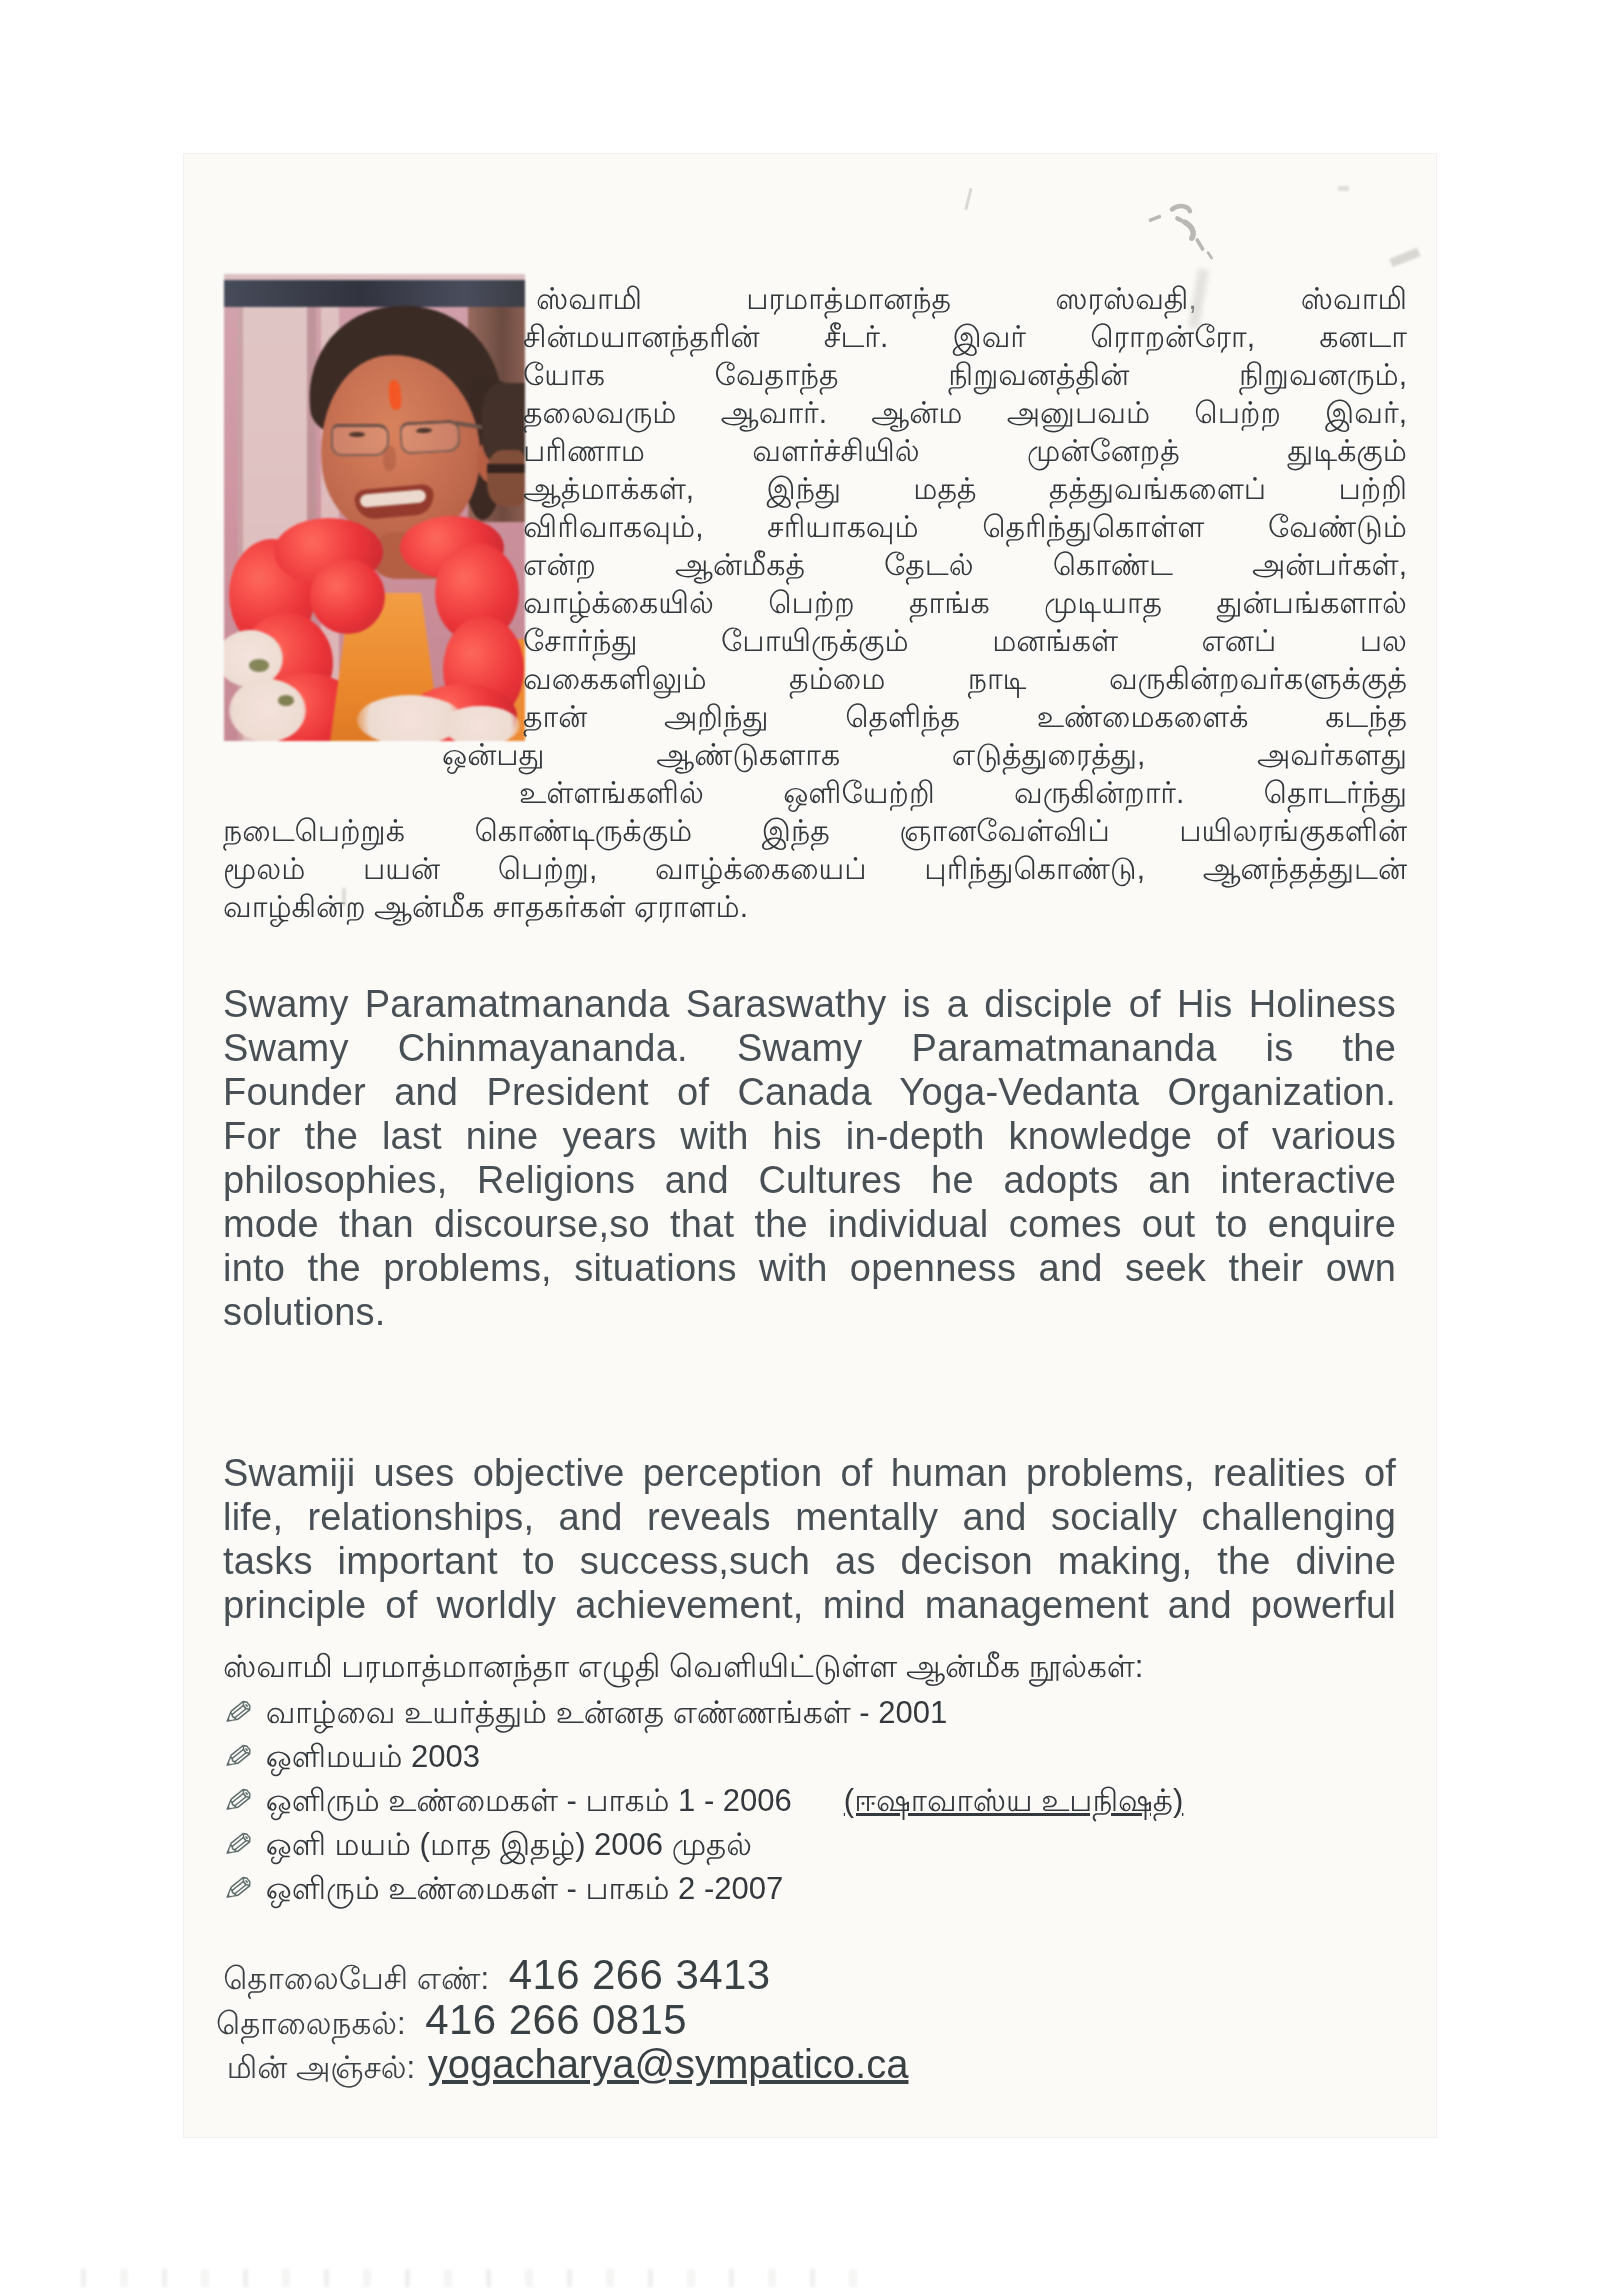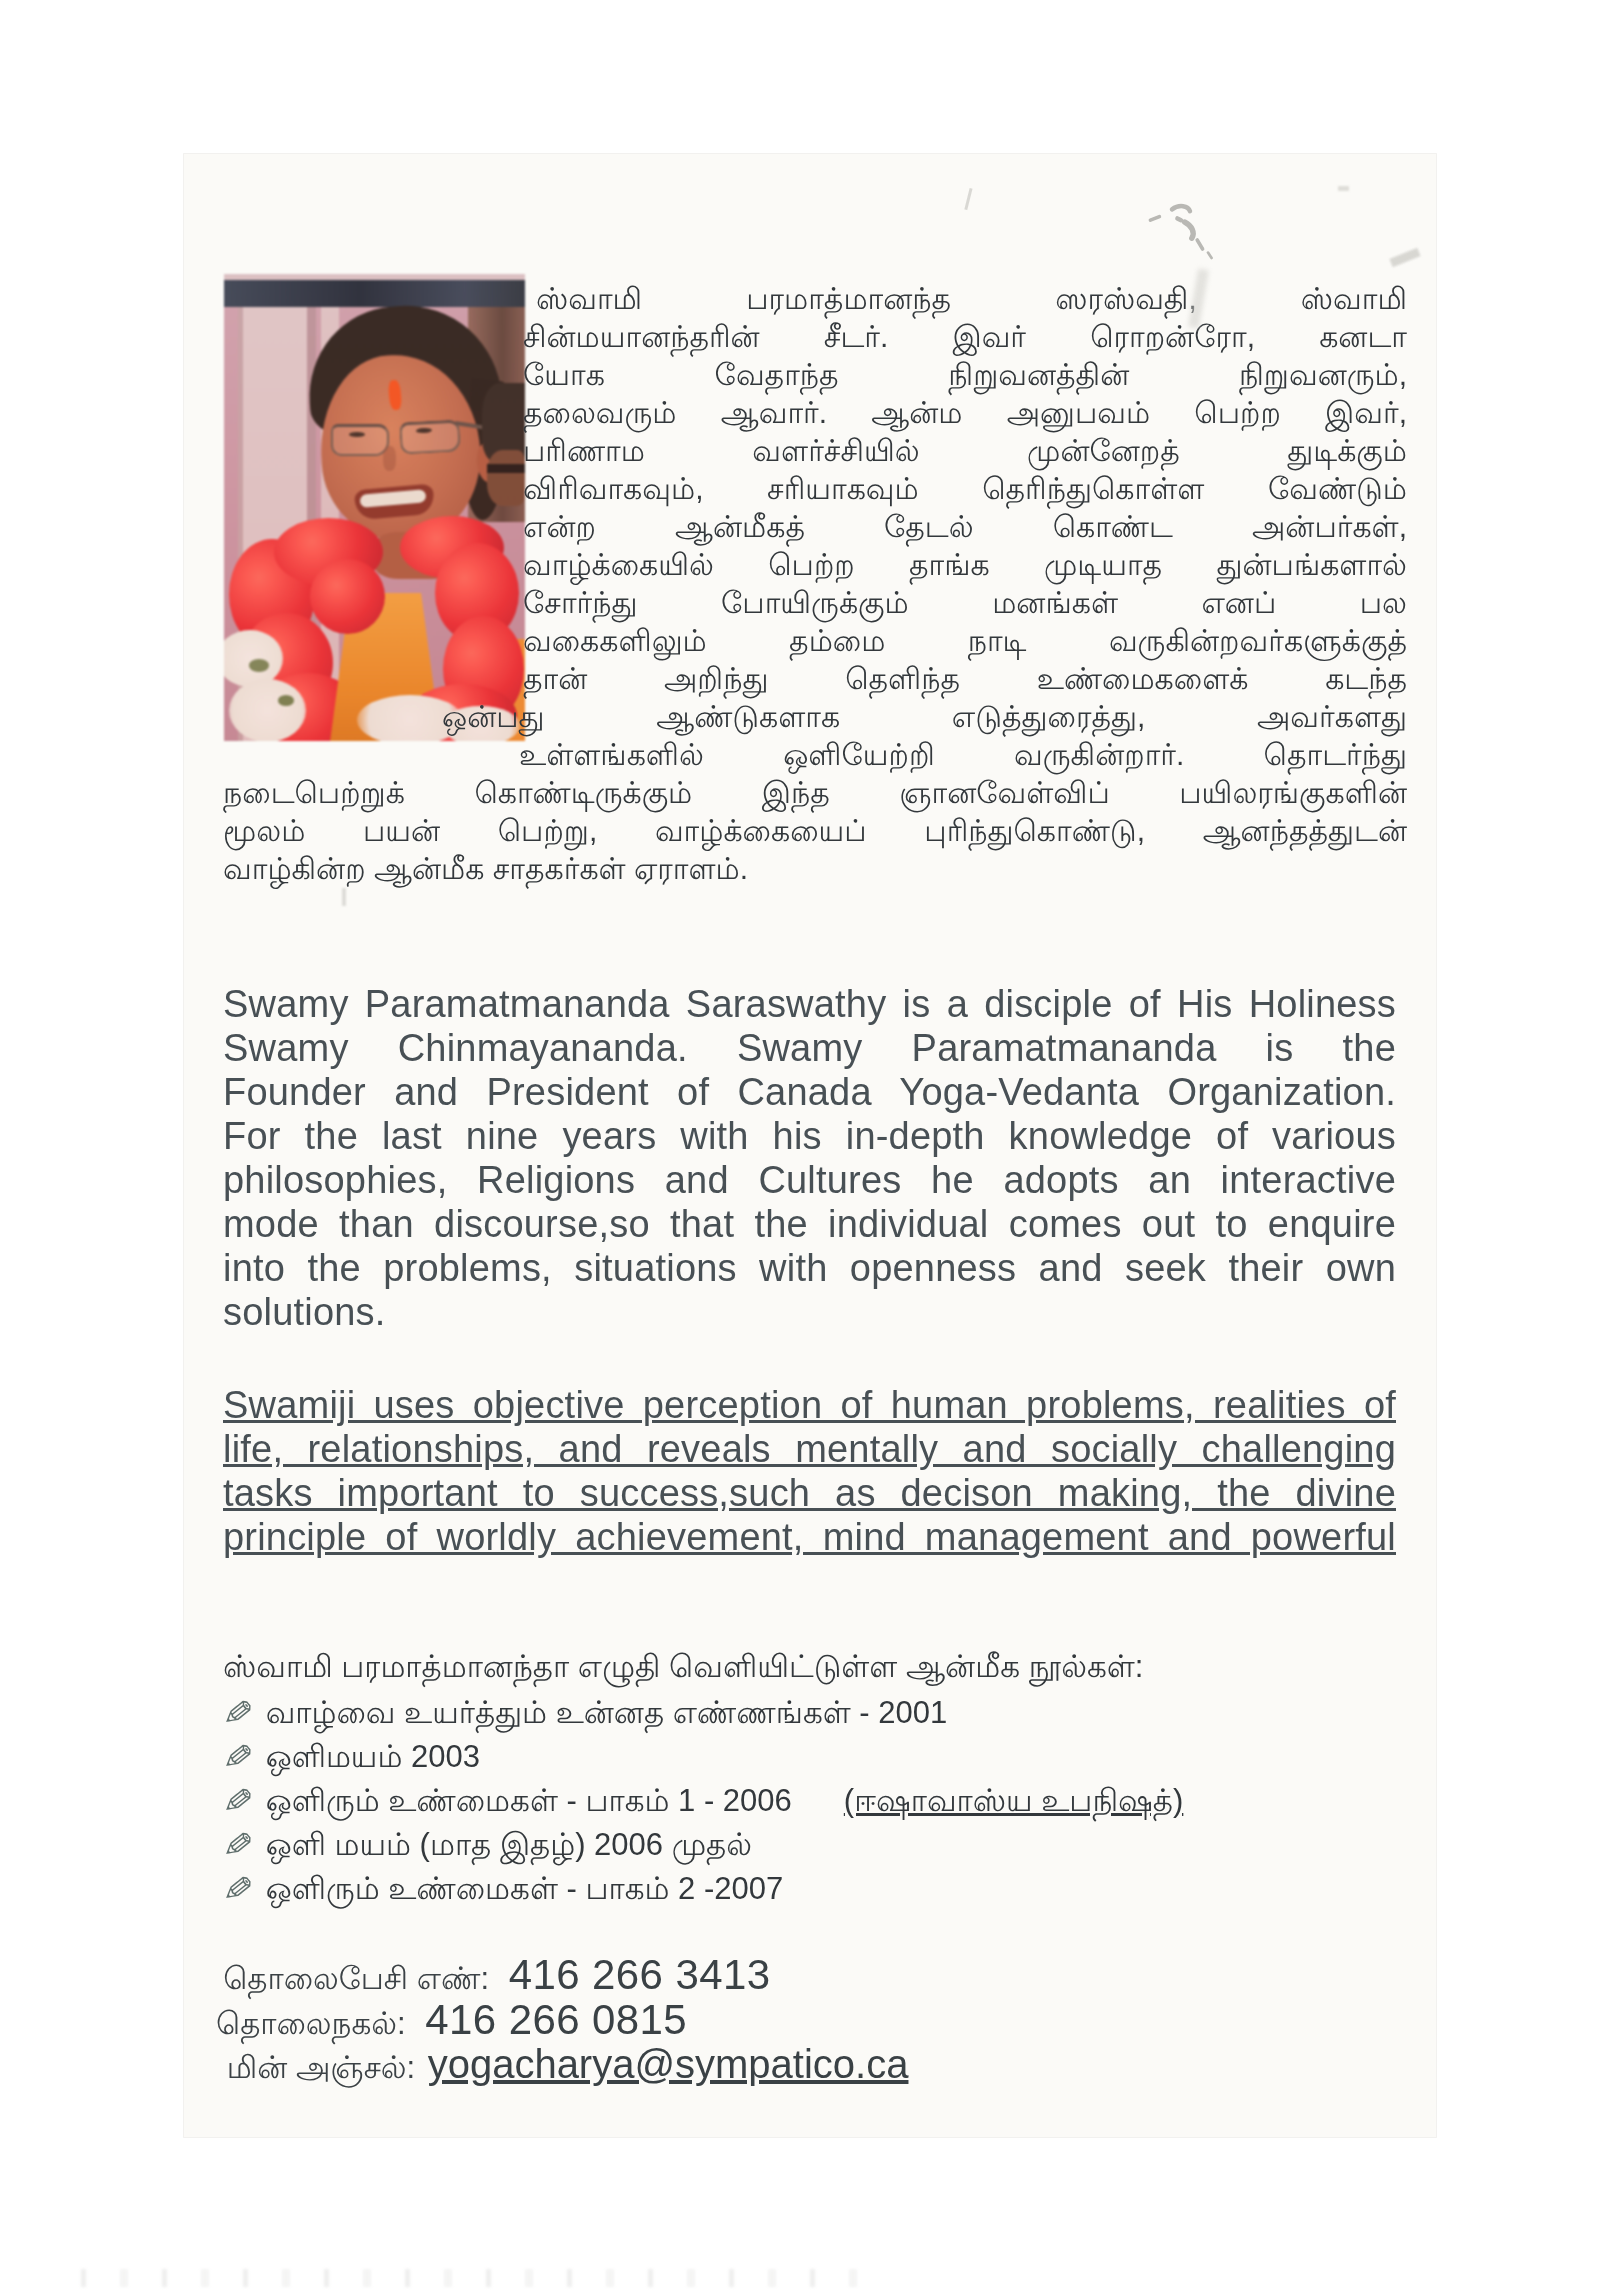--- a/index.html
+++ b/index.html
@@ -74,21 +74,21 @@
   .f2{left:5.4px;top:405px;width:77px;height:63px;}
   .f3{left:133px;top:421px;width:106px;height:50px;}
   .f4{left:217px;top:432px;width:79px;height:39px;}
   .ph-leaf1{left:25px;top:385px;width:19.7px;height:12.5px;background:#5a6b3a;border-radius:50%;opacity:.8;}
   .ph-leaf2{left:54px;top:421px;width:16px;height:10.7px;background:#51642f;border-radius:50%;opacity:.8;}
   .ph-wash{left:0;top:0;width:100%;height:100%;
       background:linear-gradient(180deg,rgba(255,205,195,.07),rgba(228,118,108,.12));}
   
   .eng{position:absolute;left:39px;width:1173px;color:#485055;}
   .eng-p1{top:828px;}
-  .eng-p2{top:1229px;text-decoration:underline;}
+  .eng-p2{top:1297px;}
   .el{display:block;height:44px;line-height:44px;font-size:38px;
       text-align:justify;text-align-last:justify;text-justify:inter-word;
       width:100%;white-space:nowrap;letter-spacing:0.2px;}
   .el.last{text-align-last:left;}
   
   .books{position:absolute;left:39px;top:1492px;width:1184px;color:#33383c;}
   .books-heading{font-size:31px;line-height:41px;display:block;}
   .book-items{position:absolute;left:0;top:45px;width:1184px;}
   .book-item{display:block;height:44px;line-height:44px;font-size:31px;white-space:nowrap;}
   .pencil-icon{display:inline-block;font-family:"DejaVu Sans",sans-serif;font-size:36px;
@@ -167,20 +167,21 @@
       <div class="ph-leaf2"></div>
       <div class="ph-wash"></div>
     </div>
 
     <div class="tamil-intro">
       <span class="tl ind-first">ஸ்வாமி பரமாத்மானந்த ஸரஸ்வதி, ஸ்வாமி</span>
       <span class="tl ind-photo">சின்மயானந்தரின் சீடர். இவர் ரொறன்ரோ, கனடா</span>
       <span class="tl ind-photo">யோக வேதாந்த நிறுவனத்தின் நிறுவனரும்,</span>
       <span class="tl ind-photo">தலைவரும் ஆவார். ஆன்ம அனுபவம் பெற்ற இவர்,</span>
       <span class="tl ind-photo">பரிணாம வளர்ச்சியில் முன்னேறத் துடிக்கும்</span>
+      <span class="tl ind-photo">ஆத்மாக்கள், இந்து மதத் தத்துவங்களைப் பற்றி</span>
       <span class="tl ind-photo">விரிவாகவும், சரியாகவும் தெரிந்துகொள்ள வேண்டும்</span>
       <span class="tl ind-photo">என்ற ஆன்மீகத் தேடல் கொண்ட அன்பர்கள்,</span>
       <span class="tl ind-photo">வாழ்க்கையில் பெற்ற தாங்க முடியாத துன்பங்களால்</span>
       <span class="tl ind-photo">சோர்ந்து போயிருக்கும் மனங்கள் எனப் பல</span>
       <span class="tl ind-photo">வகைகளிலும் தம்மை நாடி வருகின்றவர்களுக்குத்</span>
       <span class="tl ind-photo">தான் அறிந்து தெளிந்த உண்மைகளைக் கடந்த</span>
       <span class="tl ind-13">ஒன்பது ஆண்டுகளாக எடுத்துரைத்து, அவர்களது</span>
       <span class="tl ind-14">உள்ளங்களில் ஒளியேற்றி வருகின்றார். தொடர்ந்து</span>
       <span class="tl">நடைபெற்றுக் கொண்டிருக்கும் இந்த ஞானவேள்விப் பயிலரங்குகளின்</span>
       <span class="tl">மூலம் பயன் பெற்று, வாழ்க்கையைப் புரிந்துகொண்டு, ஆனந்தத்துடன்</span>

